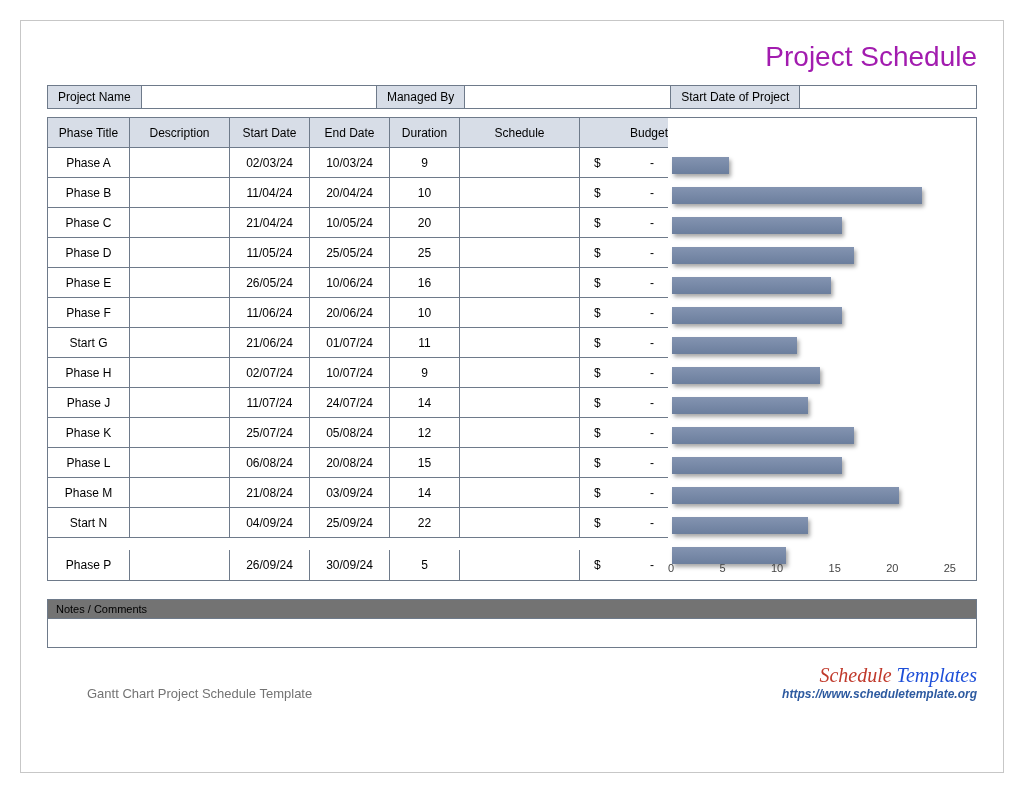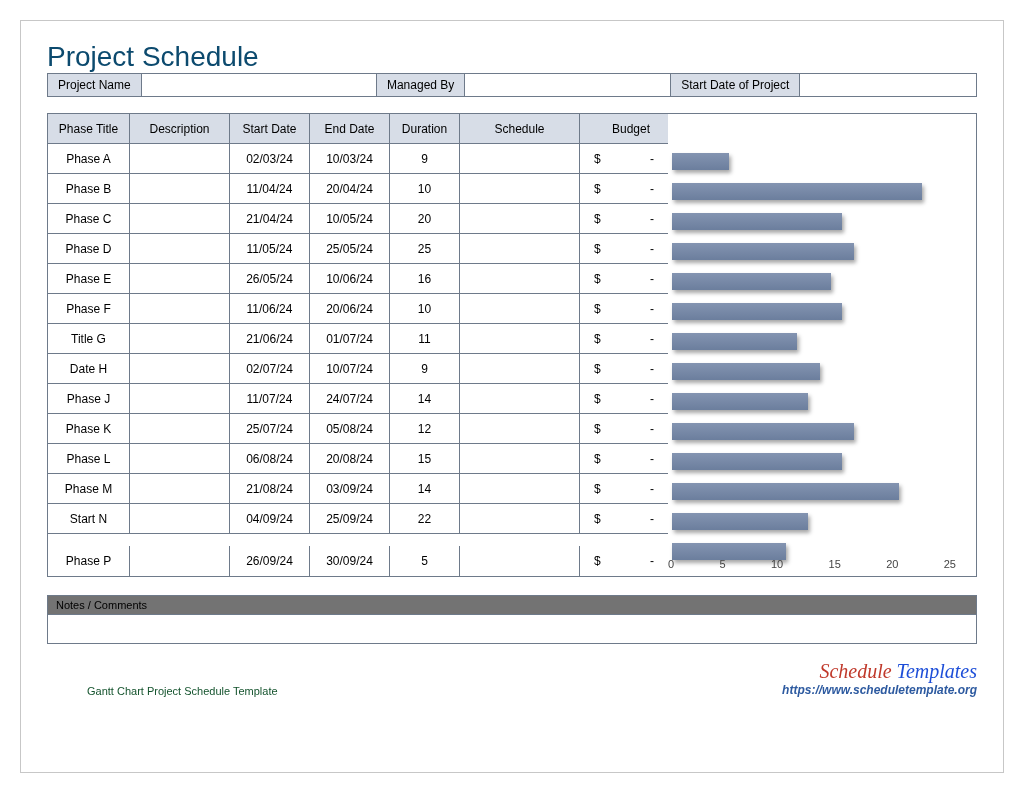--- a/index.html
+++ b/index.html
@@ -10,30 +10,30 @@
     height: 793px;
     position: relative;
   }
   .page {
     position: absolute;
     top: 20px; left: 20px; right: 20px; bottom: 20px;
     border: 1px solid #c7c7c7;
     padding: 20px 26px 12px 26px;
   }
   .title {
-    text-align: left;
+    text-align: right;
     font-size: 28px;
-    color: #0c4a6e;
+    color: #a21caf;
     font-weight: 500;
-    margin-bottom: 0;
+    margin-bottom: 12px;
   }
   .meta-row {
     display: flex;
     align-items: stretch;
-    margin-bottom: 16px;
+    margin-bottom: 8px;
     border: 1px solid #6e7a8a;
   }
   .meta-label {
     background: #d7dde7;
     font-size: 12px;
     padding: 4px 10px;
     display: flex;
     align-items: center;
     white-space: nowrap;
     border-right: 1px solid #6e7a8a;
@@ -80,21 +80,21 @@
   .thead .th { height: 30px; border-bottom: 1px solid #6e7a8a;}
   .trow .td { height: 30px; }
   .trow:last-child .td { border-bottom: none; margin-top: 12px; }
   .c-phase   { width: 82px; }
   .c-desc    { width: 100px; }
   .c-start   { width: 80px; }
   .c-end     { width: 80px; }
   .c-dur     { width: 70px; }
   .c-sched   { width: 120px; }
   .c-budget  { width: 88px; border-right: none !important; justify-content: space-between; padding: 6px 14px;}
-  .thead .c-budget { justify-content: flex-end; padding-right: 18px;}
+  .thead .c-budget { justify-content: flex-end; padding-right: 0;}
 
   
   .bars {
     position: absolute;
     top: 32px;
     left: 4px;
     right: 20px;
     height: 418px;
   }
   .bar-row {
@@ -131,22 +131,22 @@
     height: 28px;
     background: #fff;
   }
   .footer {
     display: flex;
     justify-content: space-between;
     align-items: flex-end;
     margin-top: 16px;
   }
   .caption {
-    font-size: 11px;
-    color: #14532d;
+    font-size: 13px;
+    color: #737373;
     margin-left: 40px;
   }
   .brand { text-align: right; }
   .brand-top {
     font-family: "Comic Sans MS", cursive;
     font-size: 20px;
     font-style: italic;
   }
   .brand-top .s1 { color: #c0392b; }
   .brand-top .s2 { color: #1d4ed8; }
@@ -251,33 +251,33 @@
             <div class="td c-start">11/06/24</div>
             <div class="td c-end">20/06/24</div>
             <div class="td c-dur">10</div>
             <div class="td c-sched"></div>
             <div class="td c-budget">
               <span>$</span>
               <span>-</span>
             </div>
           </div>
           <div class="trow">
-            <div class="td c-phase">Title G</div>
+            <div class="td c-phase">Start G</div>
             <div class="td c-desc"></div>
             <div class="td c-start">21/06/24</div>
             <div class="td c-end">01/07/24</div>
             <div class="td c-dur">11</div>
             <div class="td c-sched"></div>
             <div class="td c-budget">
               <span>$</span>
               <span>-</span>
             </div>
           </div>
           <div class="trow">
-            <div class="td c-phase">Date H</div>
+            <div class="td c-phase">Phase H</div>
             <div class="td c-desc"></div>
             <div class="td c-start">02/07/24</div>
             <div class="td c-end">10/07/24</div>
             <div class="td c-dur">9</div>
             <div class="td c-sched"></div>
             <div class="td c-budget">
               <span>$</span>
               <span>-</span>
             </div>
           </div>

